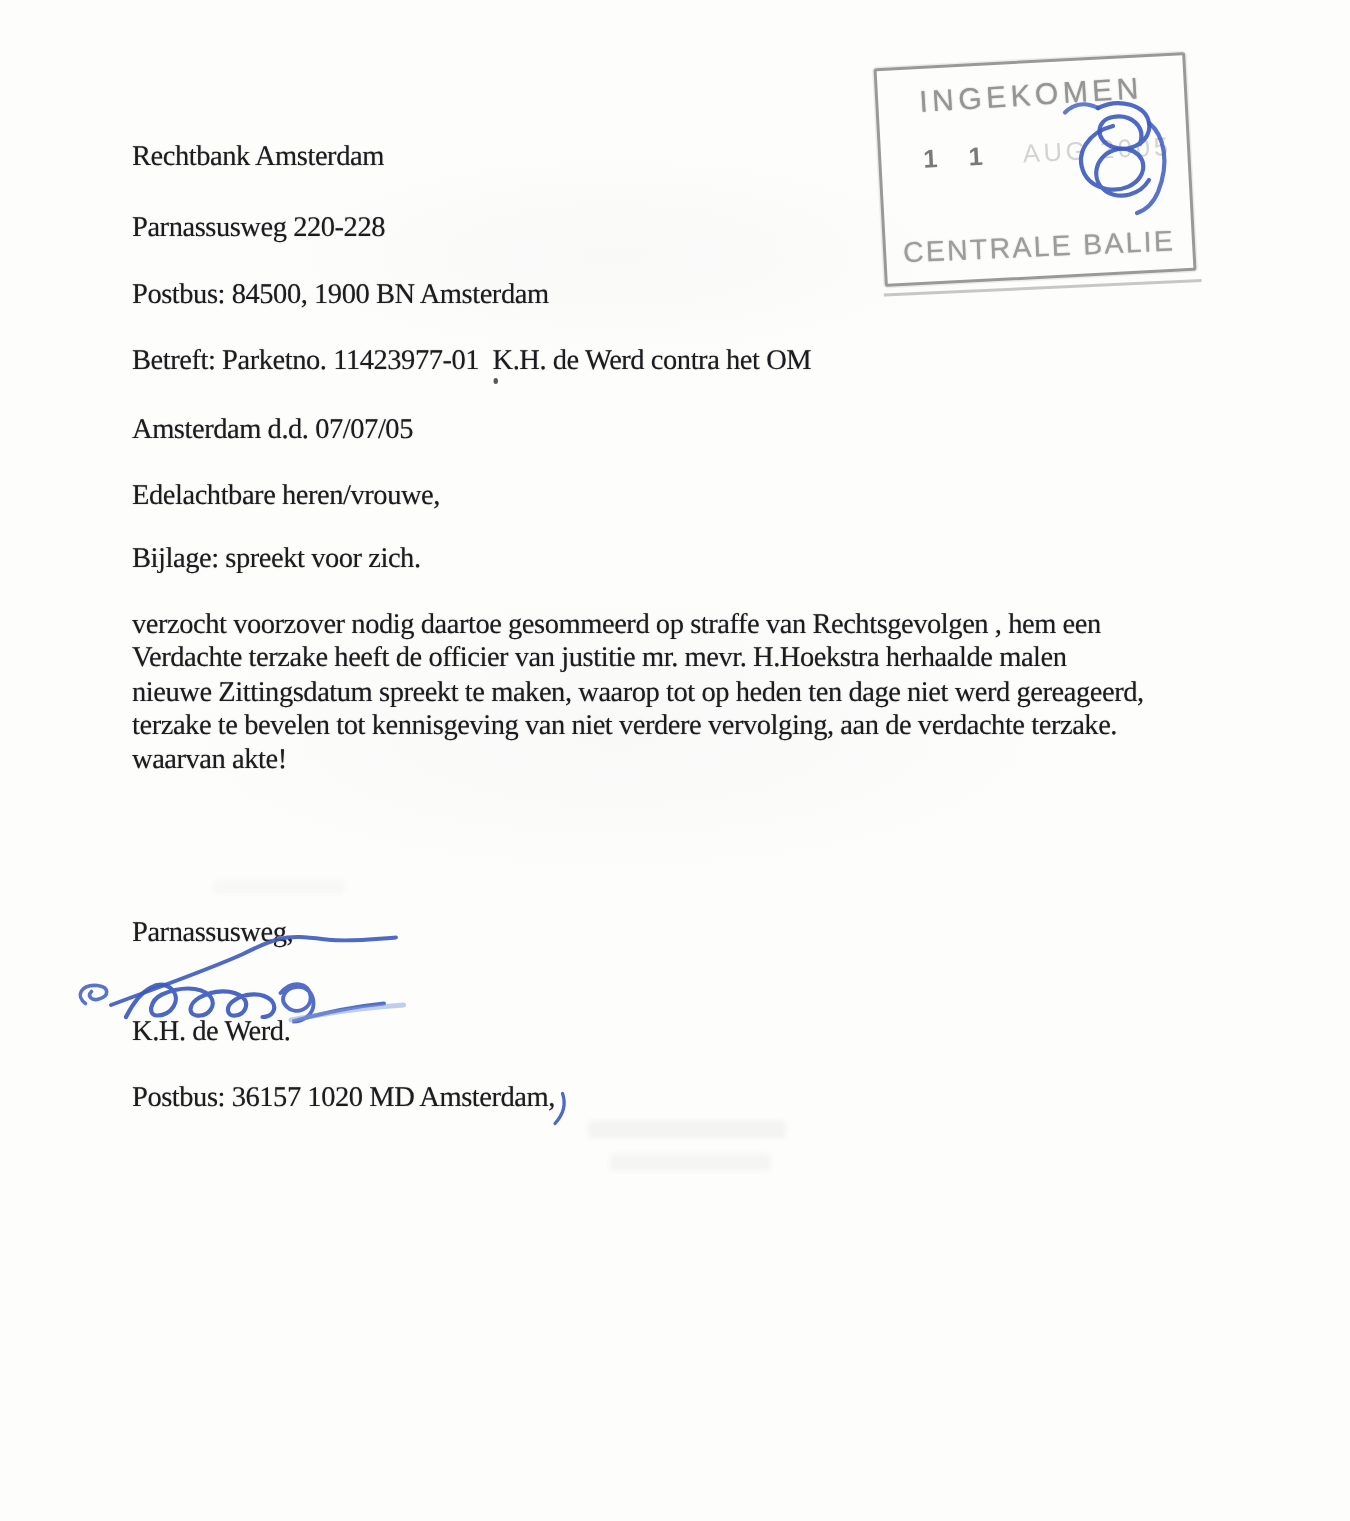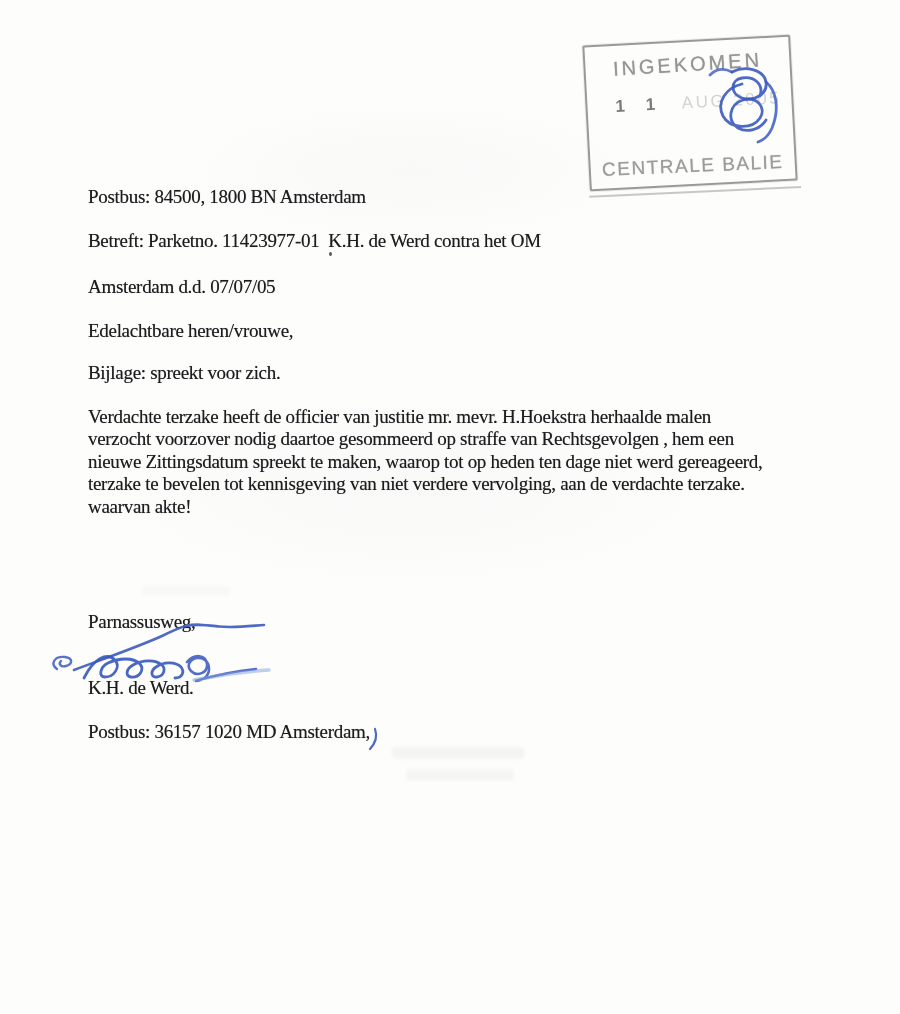--- a/index.html
+++ b/index.html
@@ -77,31 +77,33 @@
   .shade2 { left:60px; top:380px; width:700px; height:220px; }
 </style>
 </head>
 <body>
 
 <div class="page">
 
   <div class="paper-shade shade1"></div>
   <div class="paper-shade shade2"></div>
 
-  <div class="tl" style="top:186px">Postbus: 84500, 1800 BN Amsterdam</div>
+  <div class="tl" style="top:94px">Rechtbank Amsterdam</div>
+  <div class="tl" style="top:141px">Parnassusweg 220-228</div>
+  <div class="tl" style="top:186px">Postbus: 84500, 1900 BN Amsterdam</div>
 
   <div class="tl" style="top:230px">Betreft: Parketno. 11423977-01  K.H. de Werd contra het OM</div>
   <div class="stray-dot"></div>
   <div class="tl" style="top:276px">Amsterdam d.d. 07/07/05</div>
   <div class="tl" style="top:320px">Edelachtbare heren/vrouwe,</div>
   <div class="tl" style="top:362px">Bijlage: spreekt voor zich.</div>
 
   <div class="para">
+    <span>verzocht voorzover nodig daartoe gesommeerd op straffe van Rechtsgevolgen , hem een</span>
     <span>Verdachte terzake heeft de officier van justitie mr. mevr. H.Hoekstra herhaalde malen</span>
-    <span>verzocht voorzover nodig daartoe gesommeerd op straffe van Rechtsgevolgen , hem een</span>
     <span>nieuwe Zittingsdatum spreekt te maken, waarop tot op heden ten dage niet werd gereageerd,</span>
     <span>terzake te bevelen tot kennisgeving van niet verdere vervolging, aan de verdachte terzake.</span>
     <span>waarvan akte!</span>
   </div>
 
   <div class="tl" style="top:611px">Parnassusweg,</div>
 
   <svg class="ink-svg" style="left:44px; top:612px;" width="262" height="80" viewBox="0 0 262 80">
     <g fill="none" stroke="#3b5abf" stroke-linecap="round">
 

